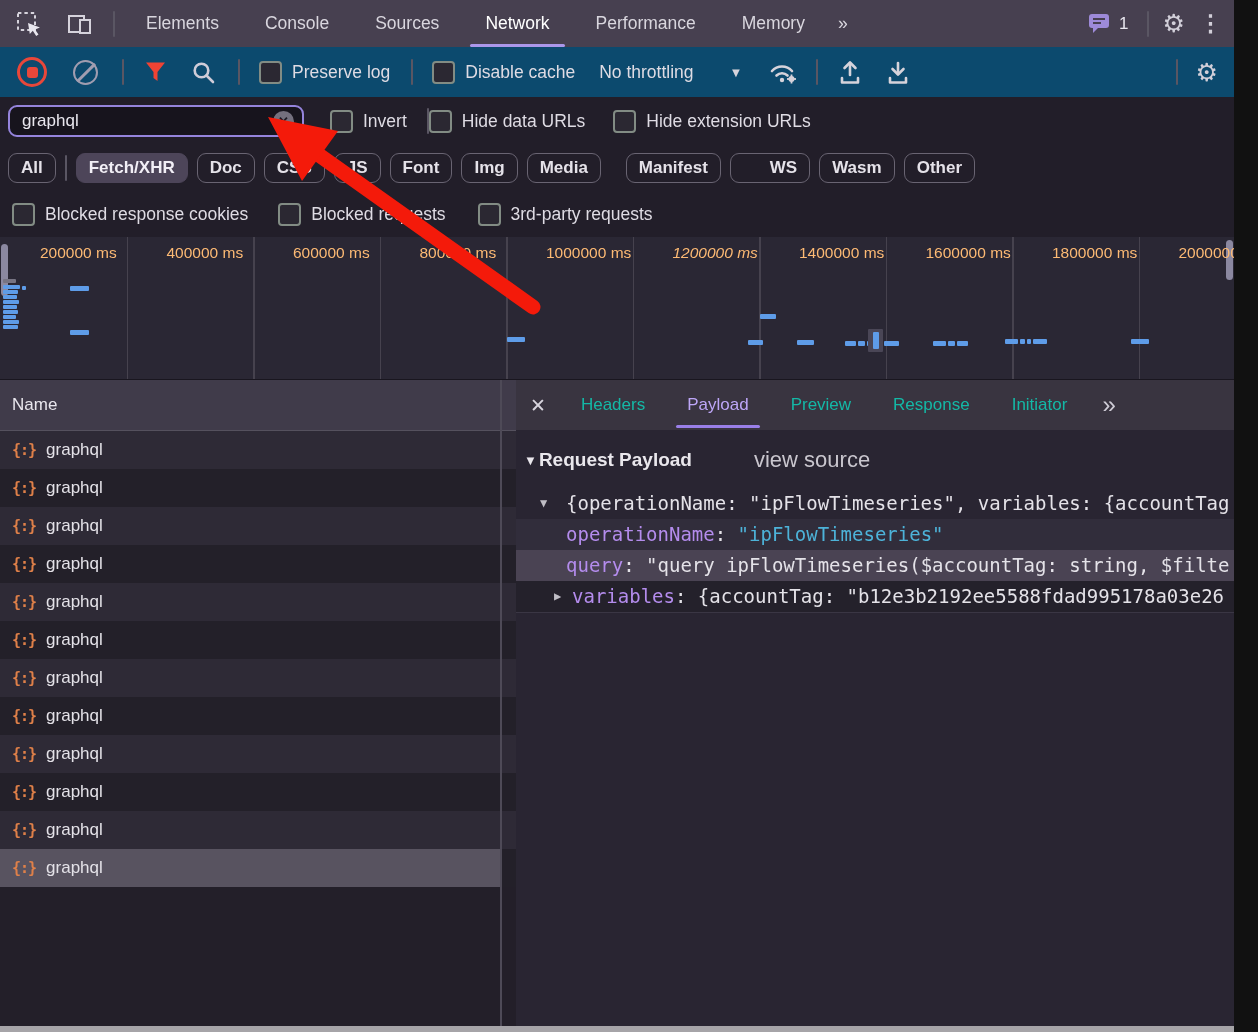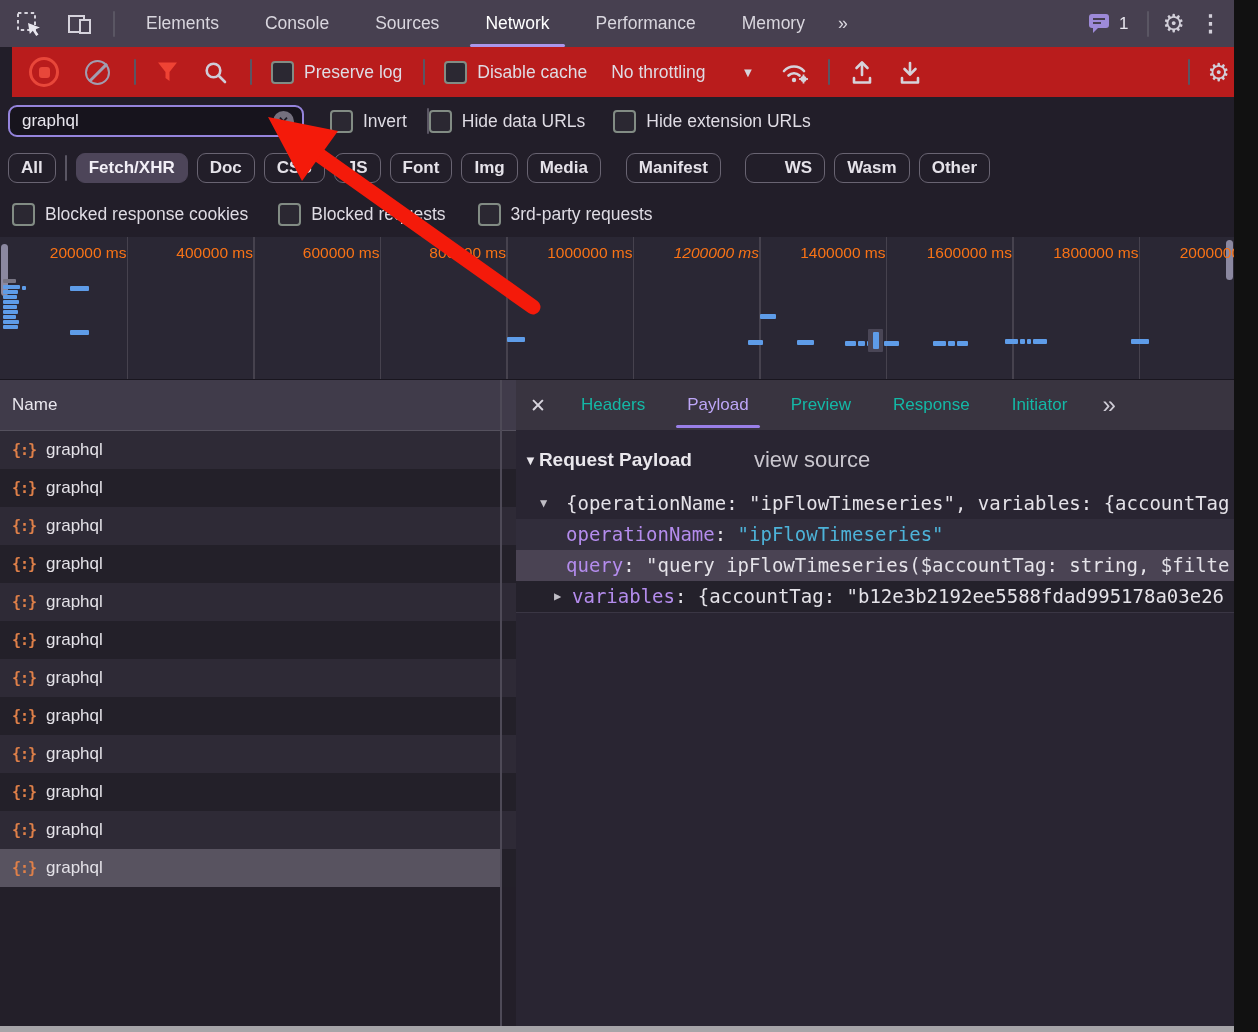--- a/index.html
+++ b/index.html
@@ -14,22 +14,22 @@
   #topbar .tab{flex:none;padding:0 23px;font-size:17.5px;color:#d9d6de;height:47px;
                display:flex;align-items:center;position:relative;cursor:default;}
   #topbar .tab.active{color:#fff;}
   #topbar .tab.active::after{content:"";position:absolute;left:8px;right:8px;bottom:0;height:3.5px;
                background:#ab97ea;border-radius:2px;}
   .chev{font-size:24px;color:#cfccd6;line-height:1;}
   #issues{display:flex;align-items:center;gap:7px;}
   #issues .count{font-size:17px;color:#e8e6ee;}
   .glyph{color:#d2cfd9;line-height:1;}
   
-  #nettools{position:absolute;left:0;top:47px;width:100%;height:50px;background:#b91c1c;
-            display:flex;align-items:center;margin-left:12px;}
+  #nettools{position:absolute;left:0;top:47px;width:100%;height:50px;background:#0c4a6e;
+            display:flex;align-items:center;}
   .rec{width:24px;height:24px;border:3px solid #e8473a;border-radius:50%;
        display:flex;align-items:center;justify-content:center;}
   .rec i{width:11px;height:11px;background:#e8473a;border-radius:3px;}
   .slash{width:21px;height:21px;border:2.5px solid #a19db0;border-radius:50%;position:relative;}
   .slash::after{content:"";position:absolute;left:50%;top:-2px;bottom:-2px;width:2.5px;
        background:#a19db0;transform:translateX(-50%) rotate(45deg);}
   .cb{width:19px;height:19px;border:2px solid #828c84;border-radius:4px;background:#2b2832;flex:none;}
   .cbgrp{display:flex;align-items:center;gap:10px;flex:none;}
   .cbgrp .lbl{font-size:17.5px;color:#dfdce4;white-space:nowrap;}
   .ddtext{font-size:17.5px;color:#dfdce4;}
@@ -48,22 +48,22 @@
   .chip{flex:none;border:1.5px solid #696472;border-radius:9px;padding:4px 12px;font-size:17px;
         font-weight:600;color:#e5e2e9;margin-right:9px;white-space:nowrap;background:transparent;}
   .chip.active{background:#4d4559;border-color:#4d4559;color:#f2eff6;}
   
   #blockrow{position:absolute;left:0;top:191px;width:100%;height:46px;background:#221e29;
             display:flex;align-items:center;}
   
   #overview{position:absolute;left:0;top:237px;width:100%;height:142px;background:#2a2734;
             border-bottom:2px solid #18151e;overflow:hidden;}
   .gridline{position:absolute;top:0;bottom:0;width:1.5px;background:#46424e;}
-  .ticklabel{position:absolute;top:7px;height:20px;font-size:15.5px;color:#f97316;
-             text-align:right;white-space:nowrap;}
+  .ticklabel{position:absolute;top:7px;height:20px;font-size:15.5px;color:#fdba74;
+             text-align:left;white-space:nowrap;padding-left:40px;}
   .obar{position:absolute;border-radius:1px;}
   .handle{position:absolute;background:#8b88a0;border-radius:4px;}
   
   #main{position:absolute;left:0;top:379px;width:100%;bottom:6px;display:flex;}
   #leftpanel{position:relative;width:516px;flex:none;background:#231f29;border-top:1px solid #19161f;overflow:hidden;}
   #namehdr{height:50px;background:#403b4a;border-bottom:1px solid #55515e;display:flex;align-items:center;}
   #namehdr span{margin-left:12px;font-size:17px;color:#e8e6ed;}
   .req{height:38px;display:flex;align-items:center;font-size:17px;color:#e4e2e8;}
   .req.odd{background:#2e2a36;}
   .req.even{background:#232029;}
@@ -230,21 +230,21 @@
       <div class="chip" style="margin-left: 8px;">All</div>
       <span class="vdiv" style="margin-right: 9px;"></span>
       <div class="chip active" style="margin-left: 0px;">Fetch/XHR</div>
       <div class="chip" style="margin-left: 0px;">Doc</div>
       <div class="chip" style="margin-left: 0px;">CSS</div>
       <div class="chip" style="margin-left: 0px;">JS</div>
       <div class="chip" style="margin-left: 0px;">Font</div>
       <div class="chip" style="margin-left: 0px;">Img</div>
       <div class="chip" style="margin-left: 0px;">Media</div>
       <div class="chip" style="margin-left: 16px;">Manifest</div>
-      <div class="chip" style="margin-left: 15px; padding-left: 39px;">WS</div>
+      <div class="chip" style="margin-left: 0px; padding-left: 39px;">WS</div>
       <div class="chip" style="margin-left: 0px;">Wasm</div>
       <div class="chip" style="margin-left: 0px;">Other</div>
     </div>
 
   <div id="blockrow">
     <div class="cbgrp" style="margin-left:12px">
       <span class="cb"></span>
       <span class="lbl">Blocked response cookies</span>
     </div>
     <div class="cbgrp" style="margin-left:30px">

